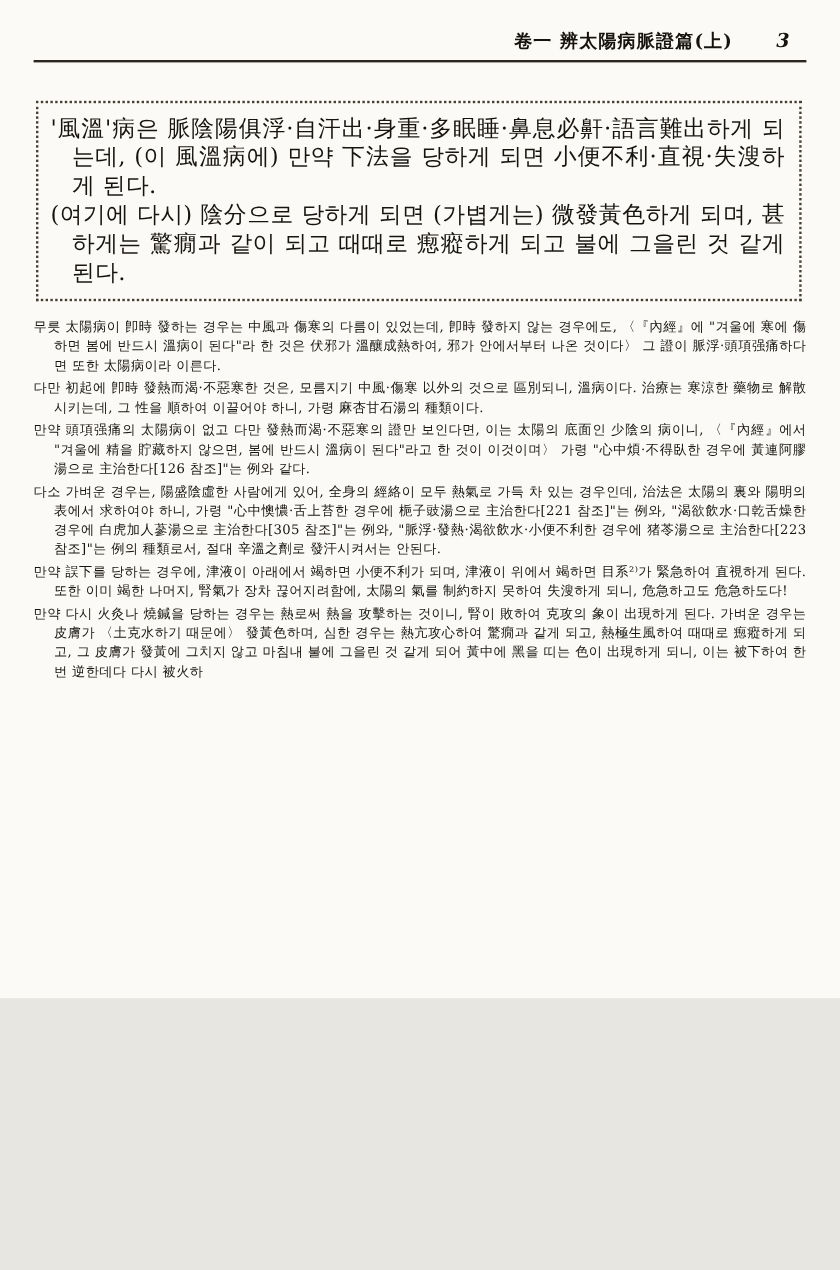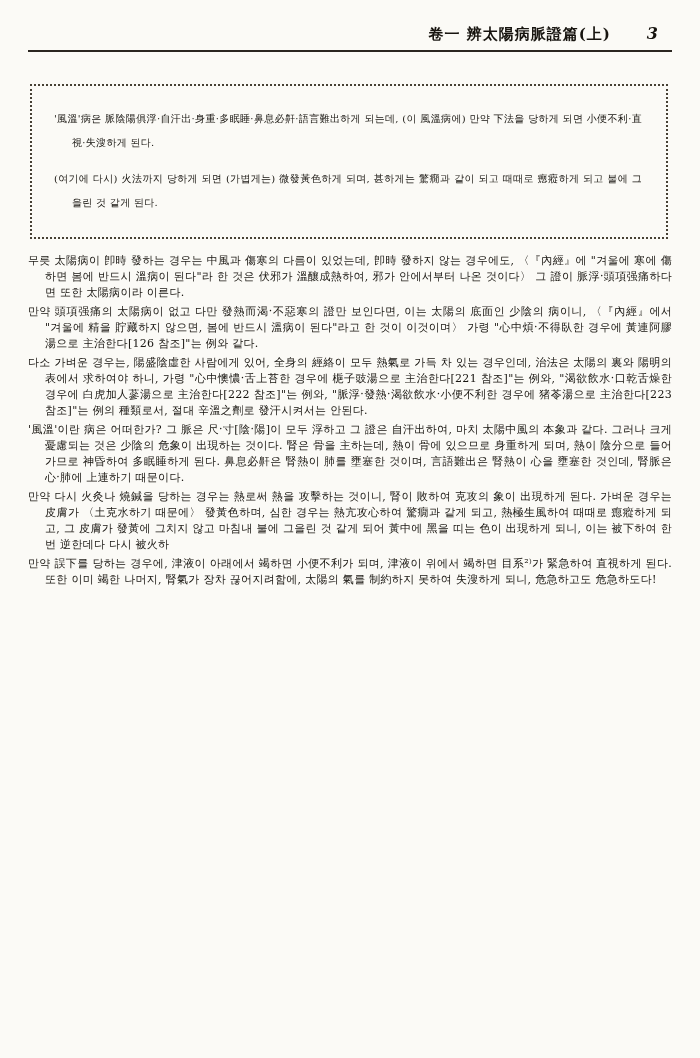--- a/index.html
+++ b/index.html
@@ -4,21 +4,21 @@
 <style>
   html, body {
     margin: 0;
     padding: 0;
     background: #e8e6e1;
   }
   .page {
     position: relative;
     box-sizing: border-box;
     width: 700px;
-    height: 1058px;
+    height: 832px;
     margin: 0 auto;
     background: #fbfaf6;
     color: #17140f;
     font-family: "DejaVu Serif", "Liberation Serif", serif;
     padding: 18px 28px 12px 28px;
     overflow: hidden;
   }
   .page-header {
     display: flex;
     justify-content: flex-end;
@@ -39,22 +39,22 @@
     border: 0;
     border-top: 2px solid #2b2620;
     margin: 0 0 0 0;
   }
   .quote-box {
     border: 2px dotted #464034;
     margin: 32px 4px 14px 2px;
     padding: 9px 12px 10px 10px;
   }
   .quote-box p {
-    margin: 12px;
-    font-size: 10px;
+    margin: 0;
+    font-size: 19px;
     line-height: 24px;
     text-align: justify;
     padding-left: 18px;
     text-indent: -18px;
     letter-spacing: 0.3px;
   }
   .commentary {
     margin-top: 8px;
   }
   .commentary p {
@@ -73,25 +73,25 @@
 <div class="page">
 
   <header class="page-header">
     <span class="chapter-title">卷一 辨太陽病脈證篇(上)</span>
     <span class="page-number">3</span>
   </header>
   <hr class="header-rule">
 
   <section class="quote-box">
     <p>'風溫'病은 脈陰陽俱浮·自汗出·身重·多眠睡·鼻息必鼾·語言難出하게 되는데, (이 風溫病에) 만약 下法을 당하게 되면 小便不利·直視·失溲하게 된다.</p>
-    <p>(여기에 다시) 火法까지 당하게 되면 (가볍게는) 微發黃色하게 되며, 甚하게는 驚癇과 같이 되고 때때로 瘛瘲하게 되고 불에 그을린 것 같게 된다.</p>
+    <p>(여기에 다시) 陰分으로 당하게 되면 (가볍게는) 微發黃色하게 되며, 甚하게는 驚癇과 같이 되고 때때로 瘛瘲하게 되고 불에 그을린 것 같게 된다.</p>
   </section>
 
   <section class="commentary">
     <p>무릇 太陽病이 卽時 發하는 경우는 中風과 傷寒의 다름이 있었는데, 卽時 發하지 않는 경우에도, 〈『內經』에 "겨울에 寒에 傷하면 봄에 반드시 溫病이 된다"라 한 것은 伏邪가 溫釀成熱하여, 邪가 안에서부터 나온 것이다〉 그 證이 脈浮·頭項强痛하다면 또한 太陽病이라 이른다.</p>
+    <p>다만 初起에 卽時 發熱而渴·不惡寒한 것은, 모름지기 中風·傷寒 以外의 것으로 區別되니, 溫病이다. 治療는 寒涼한 藥物로 解散시키는데, 그 性을 順하여 이끌어야 하니, 가령 麻杏甘石湯의 種類이다.</p>
     <p>만약 頭項强痛의 太陽病이 없고 다만 發熱而渴·不惡寒의 證만 보인다면, 이는 太陽의 底面인 少陰의 病이니, 〈『內經』에서 "겨울에 精을 貯藏하지 않으면, 봄에 반드시 溫病이 된다"라고 한 것이 이것이며〉 가령 "心中煩·不得臥한 경우에 黃連阿膠湯으로 主治한다[126 참조]"는 例와 같다.</p>
-    <p>다소 가벼운 경우는, 陽盛陰虛한 사람에게 있어, 全身의 經絡이 모두 熱氣로 가득 차 있는 경우인데, 治法은 太陽의 裏와 陽明의 表에서 求하여야 하니, 가령 "心中懊憹·舌上苔한 경우에 梔子豉湯으로 主治한다[221 참조]"는 例와, "渴欲飲水·口乾舌燥한 경우에 白虎加人蔘湯으로 主治한다[222 참조]"는 例와, "脈浮·發熱·渴欲飲水·小便不利한 경우에 猪苓湯으로 主治한다[223 참조]"는 例의 種類로서, 절대 辛溫之劑로 發汗시켜서는 안된다.</p>
-    <p>'風溫'이란 病은 어떠한가? 그 脈은 尺·寸[陰·陽]이 모두 浮하고 그 證은 自汗出하여, 마치 太陽中風의 本象과 같다. 그러나 크게 憂慮되는 것은 少陰의 危象이 出現하는 것이다. 腎은 骨을 主하는데, 熱이 骨에 있으므로 身重하게 되며, 熱이 陰分으로 들어가므로 神昏하여 多眠睡하게 된다. 鼻息必鼾은 腎熱이 肺를 壅塞한 것이며, 言語難出은 腎熱이 心을 壅塞한 것인데, 腎脈은 心·肺에 上連하기 때문이다.</p>
+    <p>다소 가벼운 경우는, 陽盛陰虛한 사람에게 있어, 全身의 經絡이 모두 熱氣로 가득 차 있는 경우인데, 治法은 太陽의 裏와 陽明의 表에서 求하여야 하니, 가령 "心中懊憹·舌上苔한 경우에 梔子豉湯으로 主治한다[221 참조]"는 例와, "渴欲飲水·口乾舌燥한 경우에 白虎加人蔘湯으로 主治한다[305 참조]"는 例와, "脈浮·發熱·渴欲飲水·小便不利한 경우에 猪苓湯으로 主治한다[223 참조]"는 例의 種類로서, 절대 辛溫之劑로 發汗시켜서는 안된다.</p>
+    <p>만약 誤下를 당하는 경우에, 津液이 아래에서 竭하면 小便不利가 되며, 津液이 위에서 竭하면 目系²⁾가 緊急하여 直視하게 된다. 또한 이미 竭한 나머지, 腎氣가 장차 끊어지려함에, 太陽의 氣를 制約하지 못하여 失溲하게 되니, 危急하고도 危急하도다!</p>
     <p>만약 다시 火灸나 燒鍼을 당하는 경우는 熱로써 熱을 攻擊하는 것이니, 腎이 敗하여 克攻의 象이 出現하게 된다. 가벼운 경우는 皮膚가 〈土克水하기 때문에〉 發黃色하며, 심한 경우는 熱亢攻心하여 驚癇과 같게 되고, 熱極生風하여 때때로 瘛瘲하게 되고, 그 皮膚가 發黃에 그치지 않고 마침내 불에 그을린 것 같게 되어 黃中에 黑을 띠는 色이 出現하게 되니, 이는 被下하여 한 번 逆한데다 다시 被火하</p>
-    <p>만약 誤下를 당하는 경우에, 津液이 아래에서 竭하면 小便不利가 되며, 津液이 위에서 竭하면 目系²⁾가 緊急하여 直視하게 된다. 또한 이미 竭한 나머지, 腎氣가 장차 끊어지려함에, 太陽의 氣를 制約하지 못하여 失溲하게 되니, 危急하고도 危急하도다!</p>
   </section>
 
 </div>
 
 </body></html>

